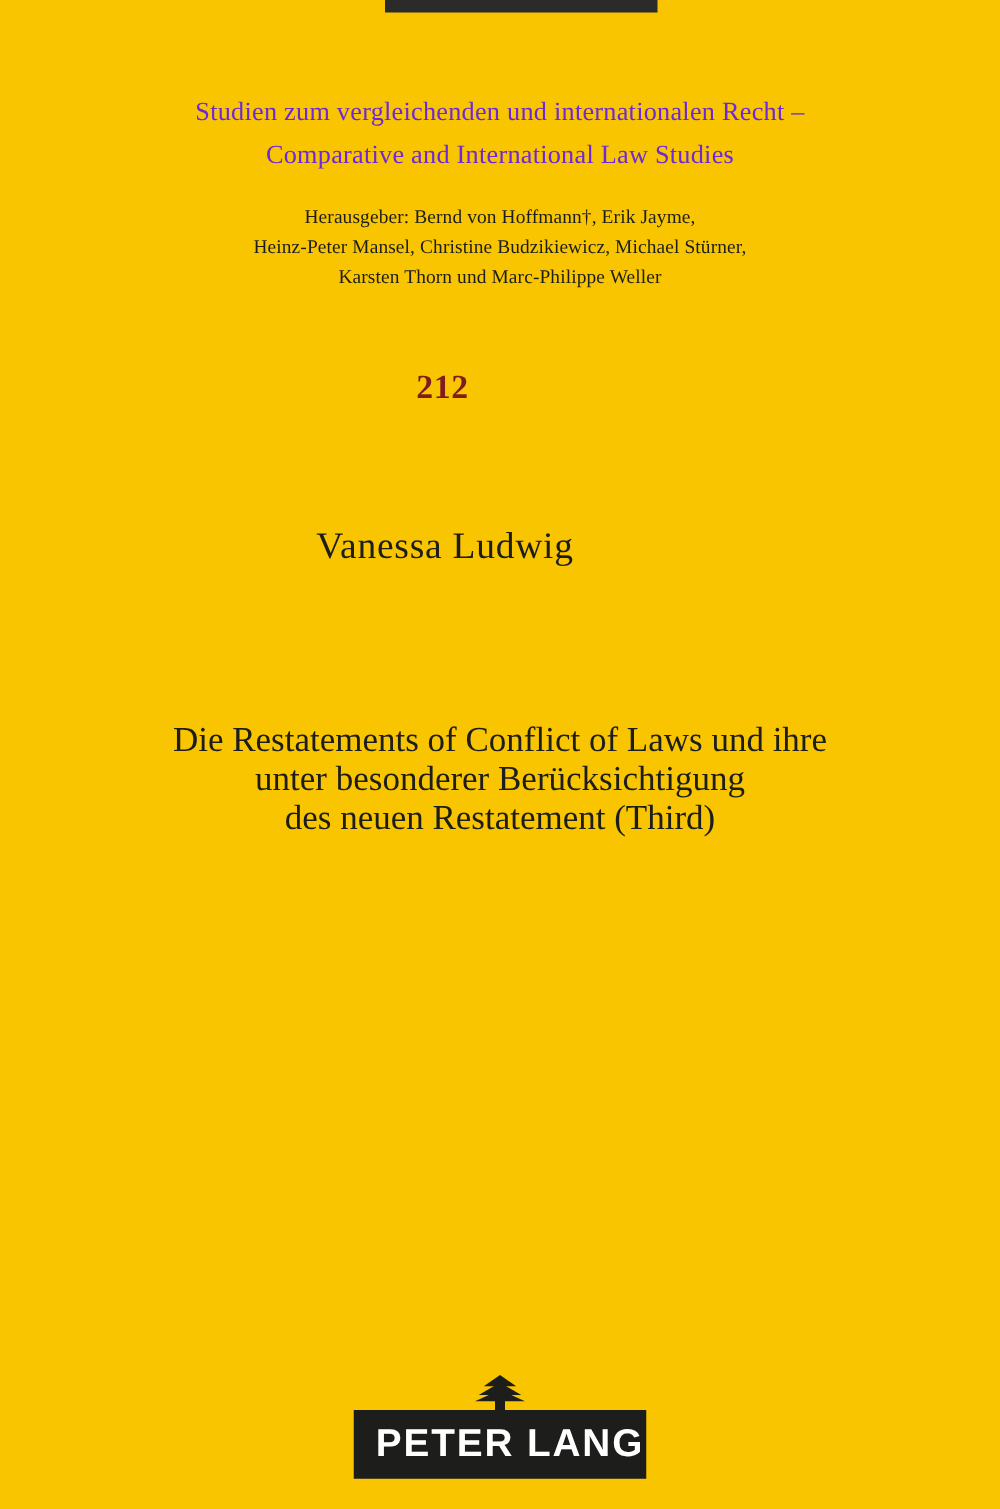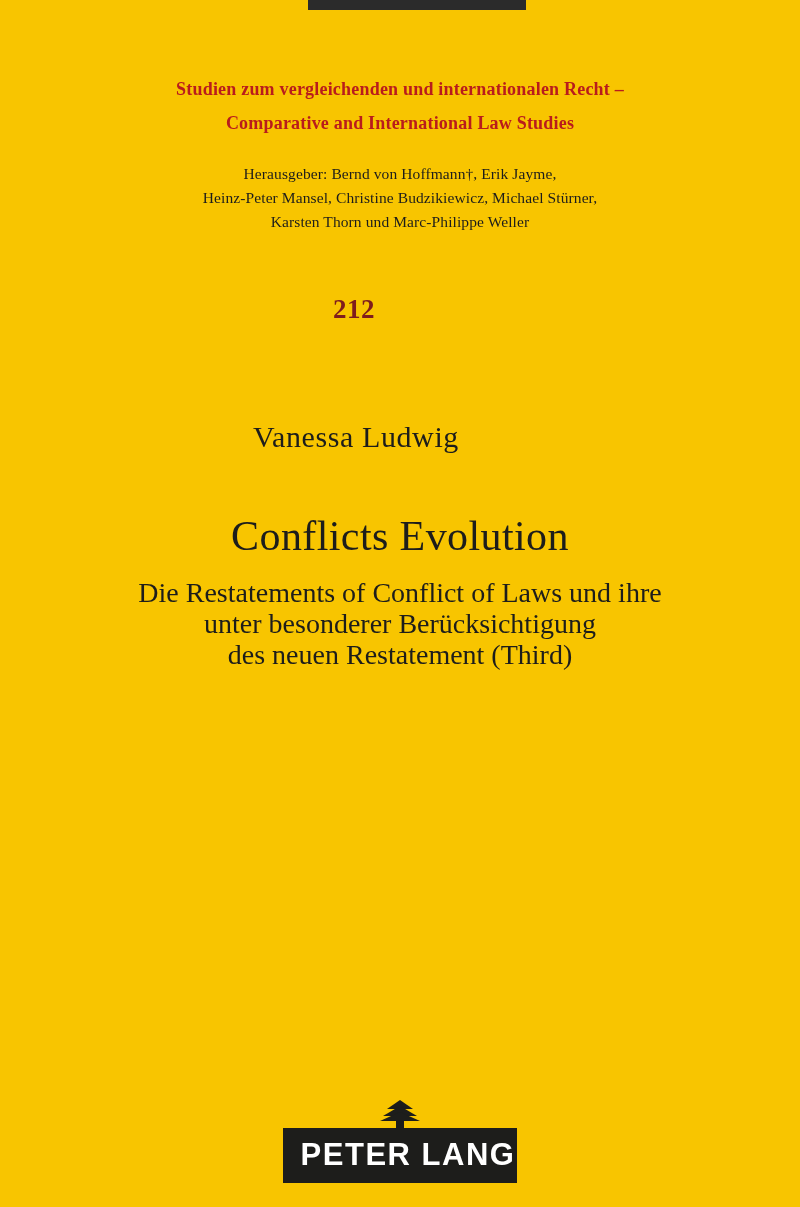--- a/index.html
+++ b/index.html
@@ -36,25 +36,24 @@
     position: absolute;
     top: 72px;
     left: 0;
     width: 800px;
     text-align: center;
     padding: 0 18px;
     box-sizing: border-box;
   }
 
   .series-title {
-    font-size: 18px;
+    font-size: 21px;
     line-height: 34px;
     letter-spacing: 0.2px;
-    color: #b91c1c;
-    font-weight: bold;
+    color: #6d28d9;
   }
 
   .editors {
     margin-top: 22px;
     font-size: 15.5px;
     line-height: 24px;
     color: #1d1d1b;
     letter-spacing: 0.1px;
   }
 
@@ -150,21 +149,20 @@
       <div>Herausgeber: Bernd von Hoffmann†, Erik Jayme,</div>
       <div>Heinz-Peter Mansel, Christine Budzikiewicz, Michael Stürner,</div>
       <div>Karsten Thorn und Marc-Philippe Weller</div>
     </div>
   </div>
 
   <div class="volume">212</div>
 
   <div class="author">Vanessa Ludwig</div>
 
-  <div class="title">Conflicts Evolution</div>
 
   <div class="subtitle">
     <span class="line">Die Restatements of Conflict of Laws und ihre</span>
     <span class="line">unter besonderer Berücksichtigung</span>
     <span class="line">des neuen Restatement (Third)</span>
   </div>
 
   <div class="publisher">
     <div class="pub-mark">
       <svg width="54" height="28" viewBox="0 0 54 28" aria-hidden="true">

